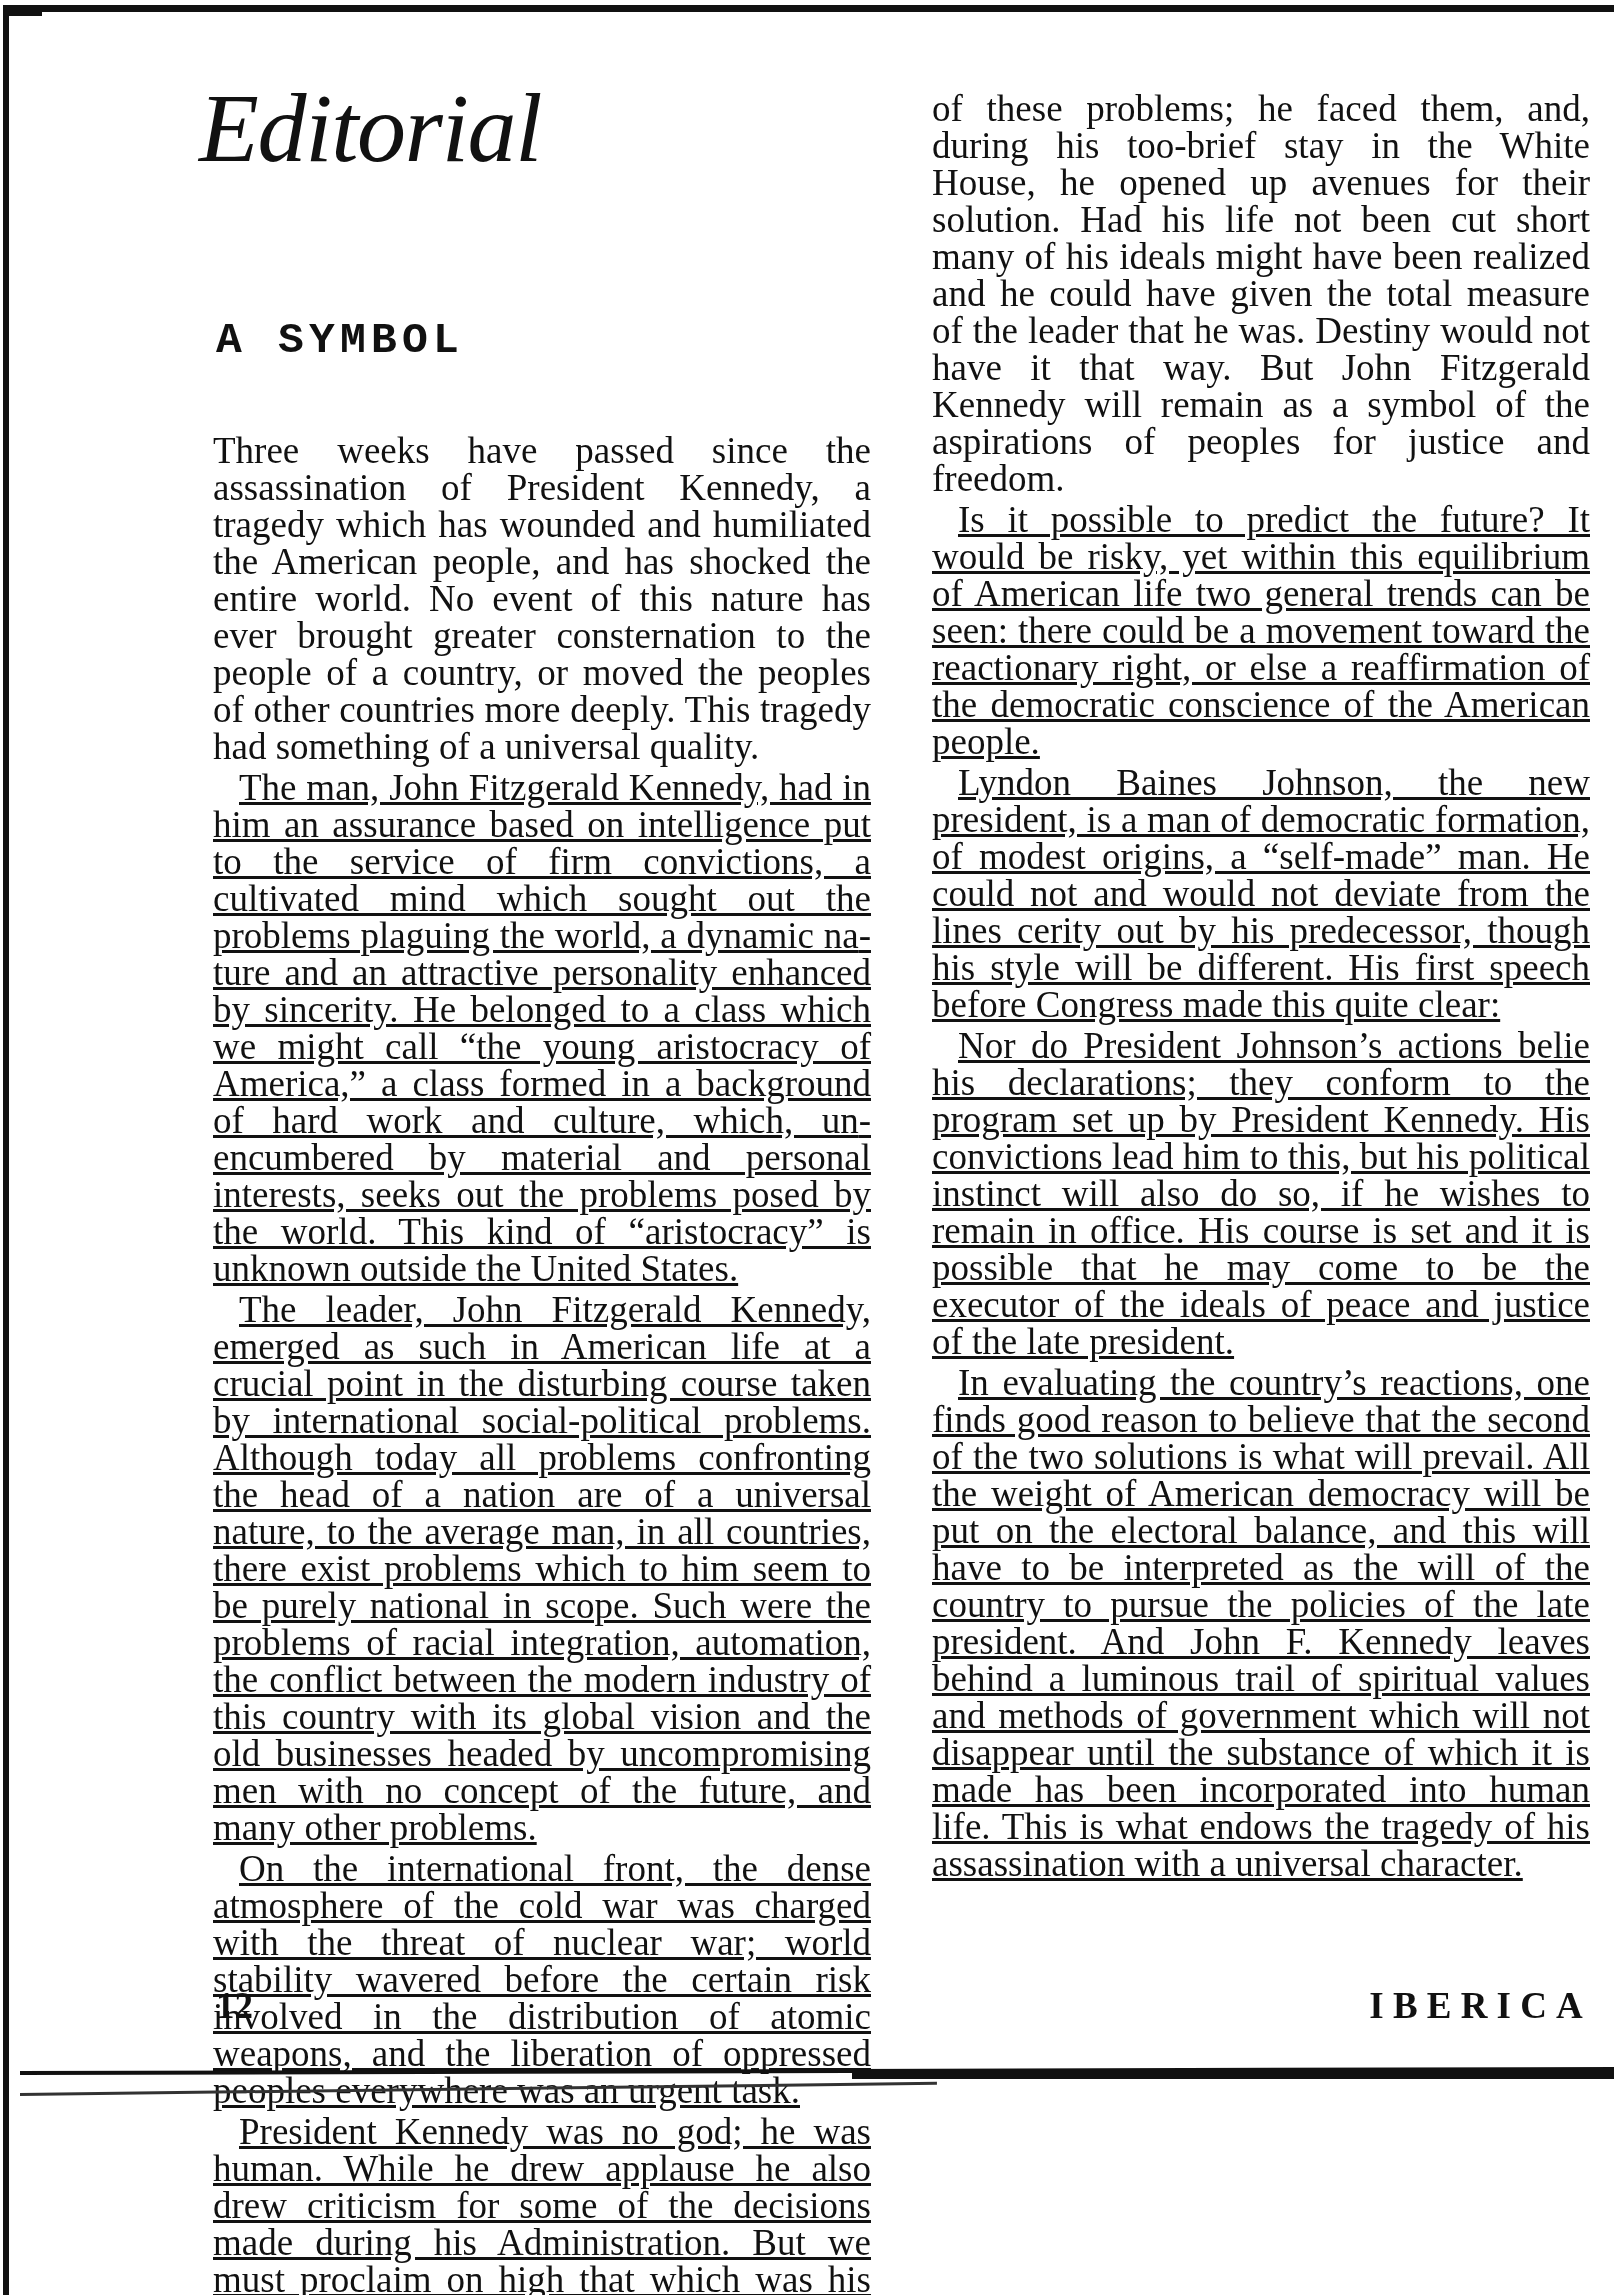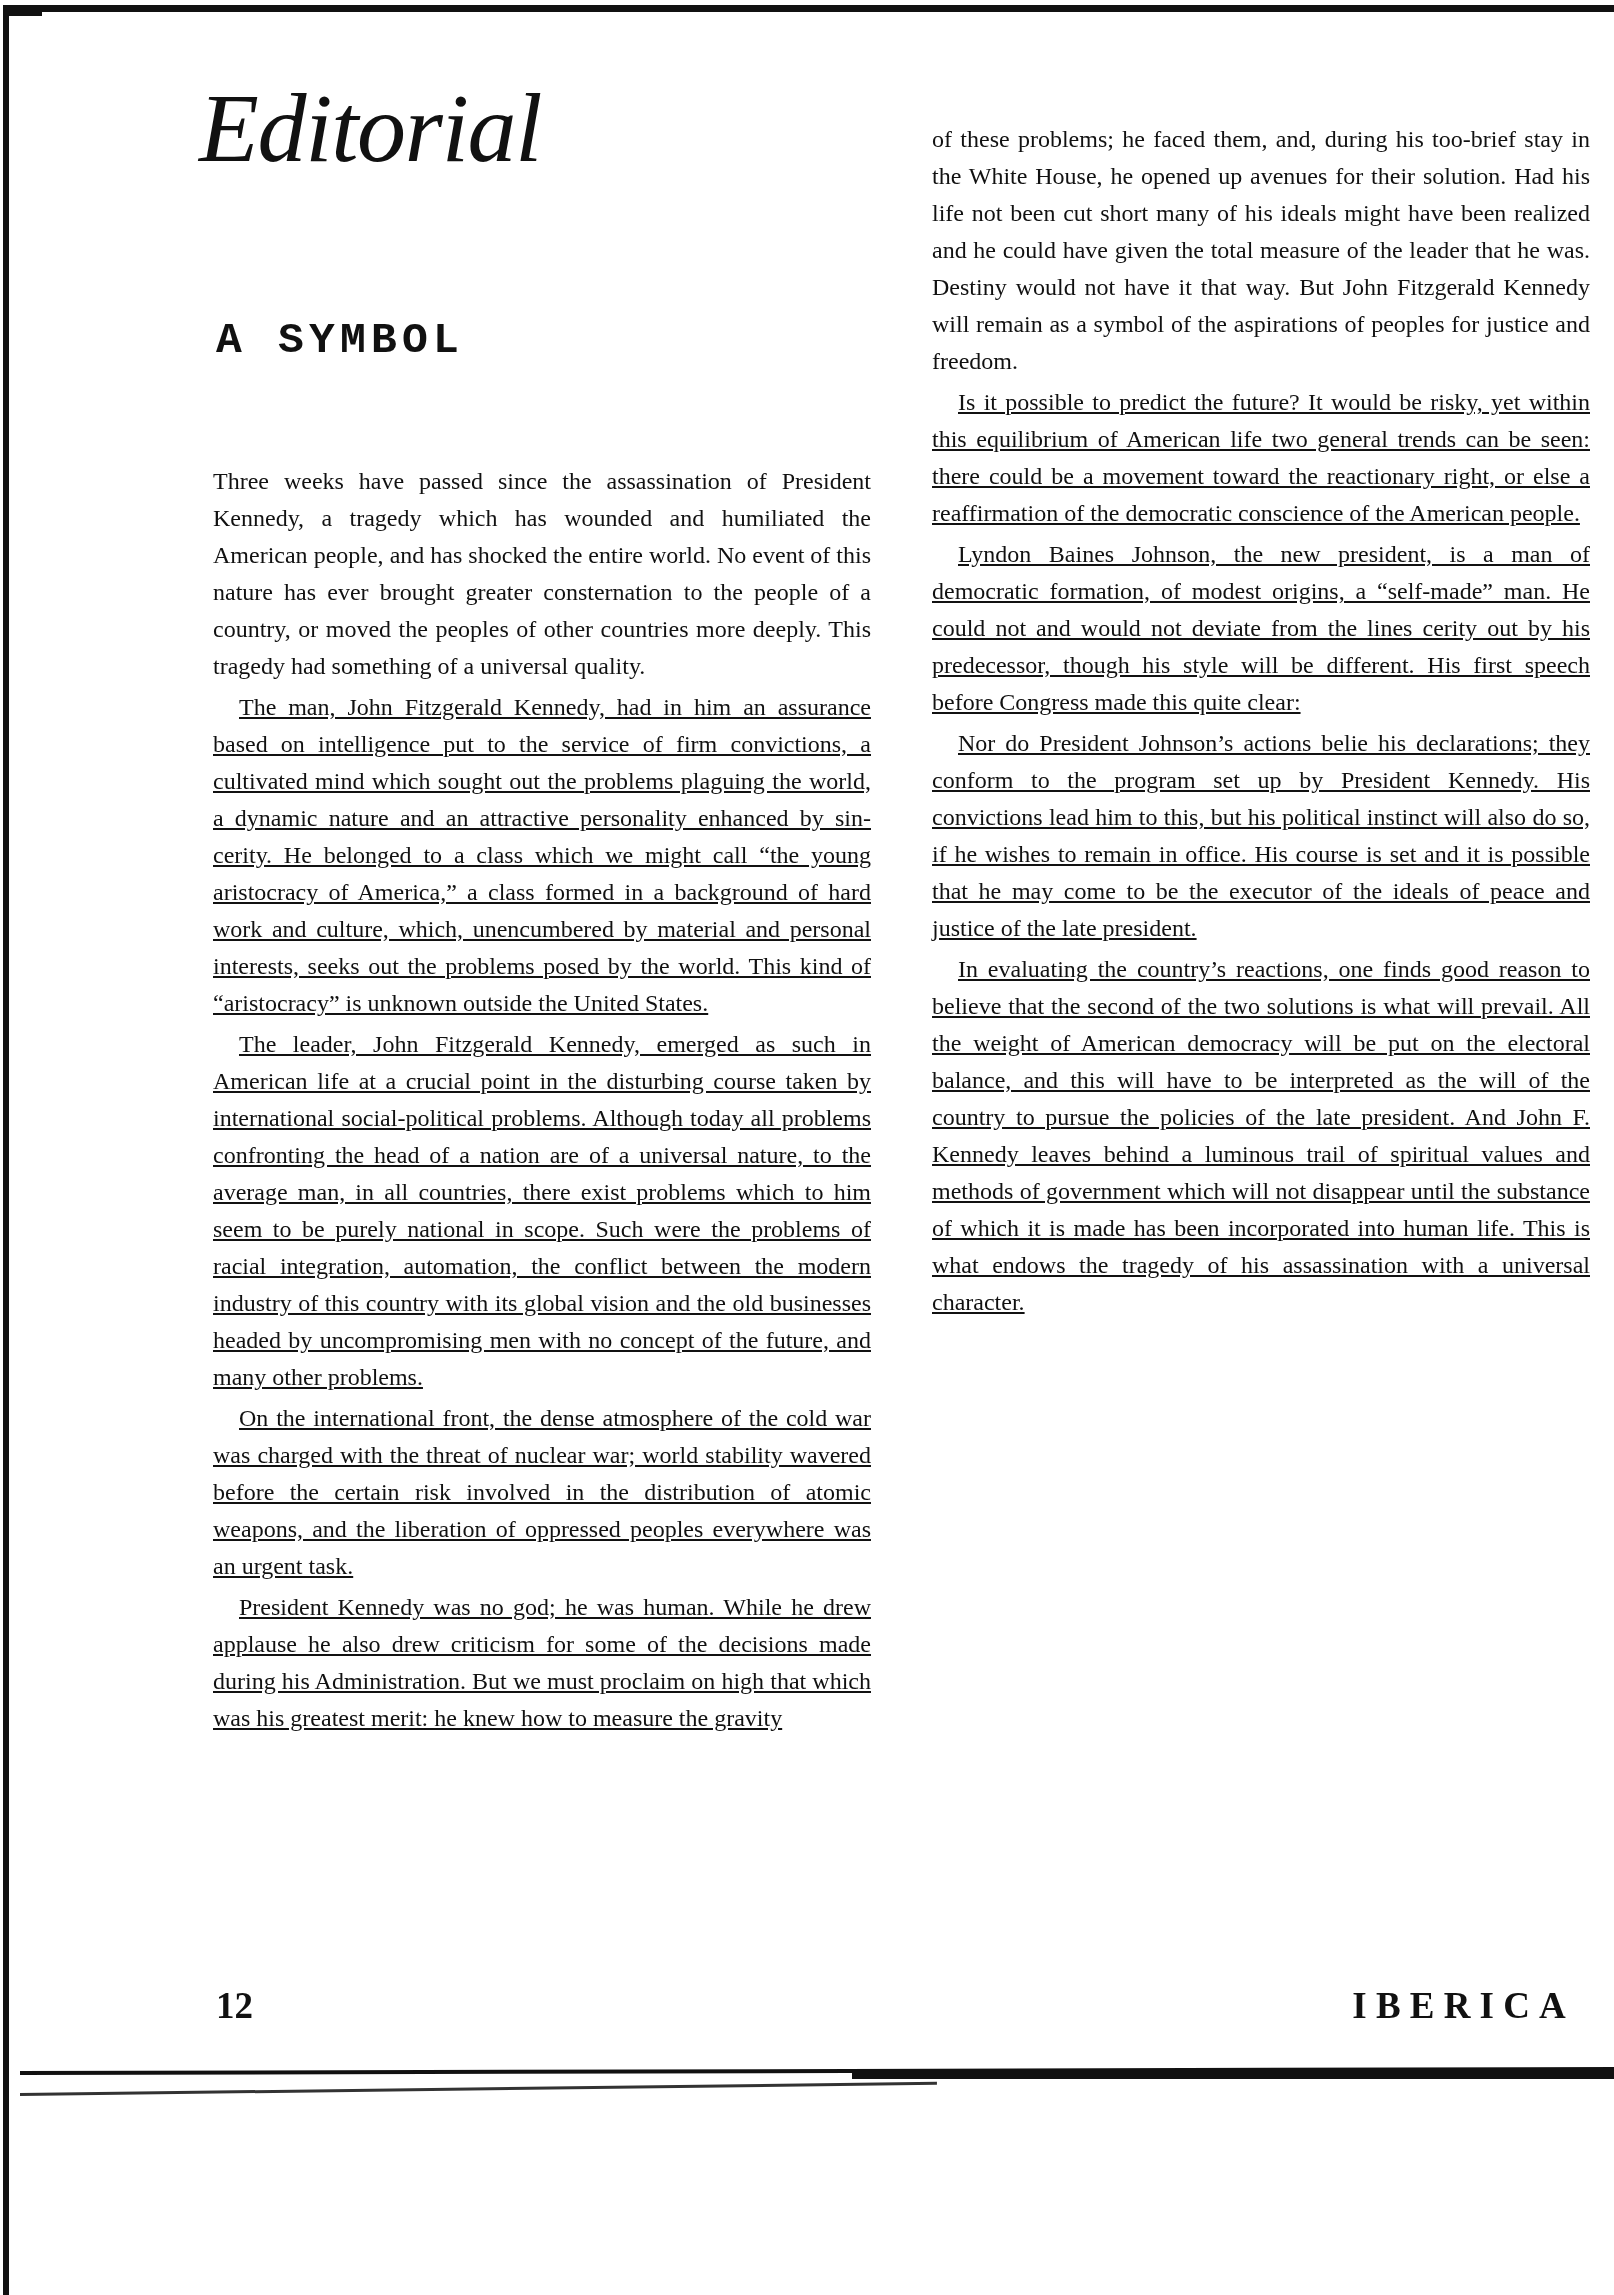--- a/index.html
+++ b/index.html
@@ -7,31 +7,31 @@
   .top-rule { position: absolute; left: 39px; top: 5.2px; width: 1575px; height: 6.6px; background: #111; }
   .left-rule { position: absolute; left: 2.6px; top: 5.2px; width: 6.6px; height: 2290px; background: #111; }
   .corner { position: absolute; left: 2.6px; top: 5.2px; width: 39px; height: 10.5px; background: #111; }
   .bottom-rule-1 { position: absolute; left: 19.7px; top: 2069px; width: 1595px; height: 3.9px; background: #111; transform: skewY(-0.15deg); }
   .bottom-rule-2 { position: absolute; left: 19.7px; top: 2093px; width: 917px; height: 2.6px; background: #333; transform: rotate(-0.7deg); transform-origin: left; }
   .bottom-rule-3 { position: absolute; left: 852px; top: 2071px; width: 763px; height: 7.9px; background: #111; }
 
   .masthead { position: absolute; left: 199px; top: 79px; font-family: Liberation Serif, serif; font-style: italic; font-size: 98px; line-height: 1; letter-spacing: -1.3px; }
   .headline { position: absolute; left: 216px; top: 316px; font-family: Liberation Mono, monospace; font-weight: bold; font-size: 43px; letter-spacing: 5.2px; }
 
-  .col { position: absolute; font-size: 24px; line-height: 37px; text-align: justify; hyphens: manual; margin-top: 31px; }
+  .col { position: absolute; font-size: 37px; line-height: 37px; text-align: justify; hyphens: manual; }
   .col p { margin: 0; }
   .col p + p { margin-top: 3.9px; text-decoration: underline; }
   .col .indent { text-indent: 26px; }
   .col .quote { font-style: italic; }
   .col-left { left: 213px; top: 432px; width: 658px; }
   .col-right { left: 932px; top: 90px; width: 658px; }
 
   .folio { position: absolute; top: 1984px; font-family: Liberation Serif, serif; font-weight: bold; font-size: 37px; }
   .page-number { left: 216px; }
-  .magazine-name { right: 39px; letter-spacing: 9.2px; }
+  .magazine-name { right: 22px; letter-spacing: 9.2px; }
 </style>
 </head>
 <body>
 
 <div class="corner"></div>
 <div class="top-rule"></div>
 <div class="left-rule"></div>
 
 <h1 class="masthead" style="margin:0;font-weight:normal;">Editorial</h1>
 <h2 class="headline" style="margin:0;">A SYMBOL</h2>

